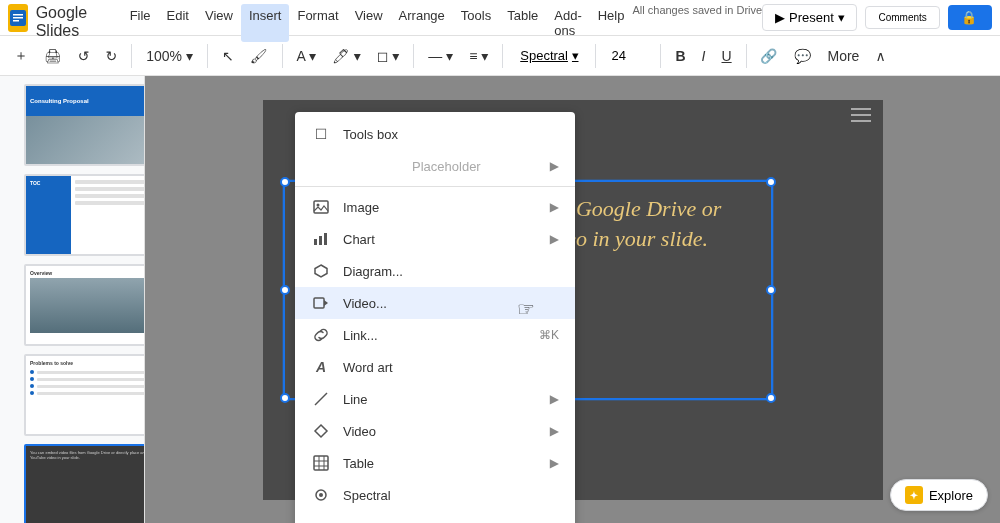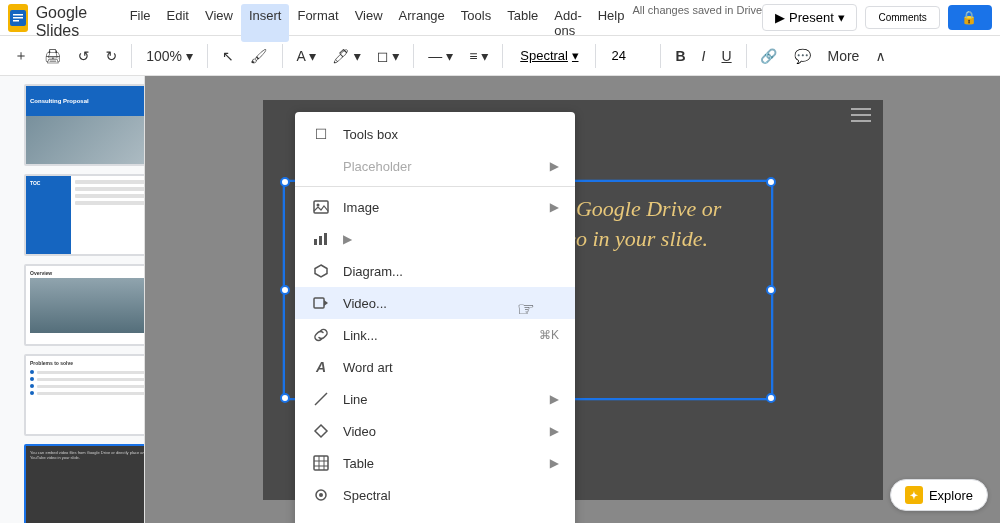--- a/index.html
+++ b/index.html
@@ -244,21 +244,21 @@
       height: 20px;
       margin-right: 12px;
       display: flex; align-items: center; justify-content: center;
       font-size: 14px;
       color: #555;
       flex-shrink: 0;
     }
     .menu-row-label { flex: 1; }
     .menu-row-shortcut { color: #888; font-size: 12px; margin-left: 8px; }
     .menu-row-arrow { color: #888; font-size: 12px; }
-    .menu-row.disabled .menu-row-label { color: #aaa; }
+    .menu-row.disabled .menu-row-label { color: #aaa; text-align: center; }
     .menu-row.disabled { cursor: default; }
     .menu-divider { height: 1px; background: #e0e0e0; margin: 4px 0; }
 
     
     .explore-btn {
       position: absolute;
       bottom: 12px;
       right: 12px;
       background: #fff;
       border: 1px solid #dadce0;
@@ -486,20 +486,21 @@
       </div>
 
       <div class="menu-row">
         <div class="menu-row-icon">
           <svg width="16" height="16" viewBox="0 0 16 16">
               <rect x="1" y="8" width="3" height="6" fill="#555"></rect>
               <rect x="6" y="5" width="3" height="9" fill="#555"></rect>
               <rect x="11" y="2" width="3" height="12" fill="#555"></rect>
             </svg>
         </div>
+        <span class="menu-row-label">Chart</span>
         <span class="menu-row-arrow">▶</span>
       </div>
 
       <div class="menu-row">
         <div class="menu-row-icon">
           <svg width="16" height="16" viewBox="0 0 16 16">
               <polygon points="8,2 14,5.5 14,10.5 8,14 2,10.5 2,5.5" fill="none" stroke="#555" stroke-width="1.5"></polygon>
             </svg>
         </div>
         <span class="menu-row-label">Diagram...</span>

